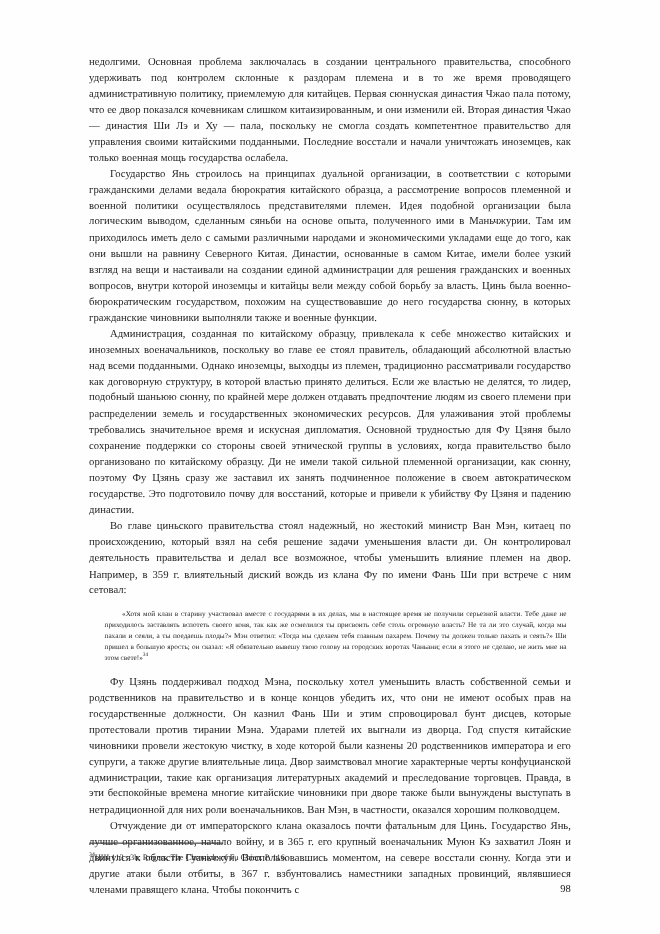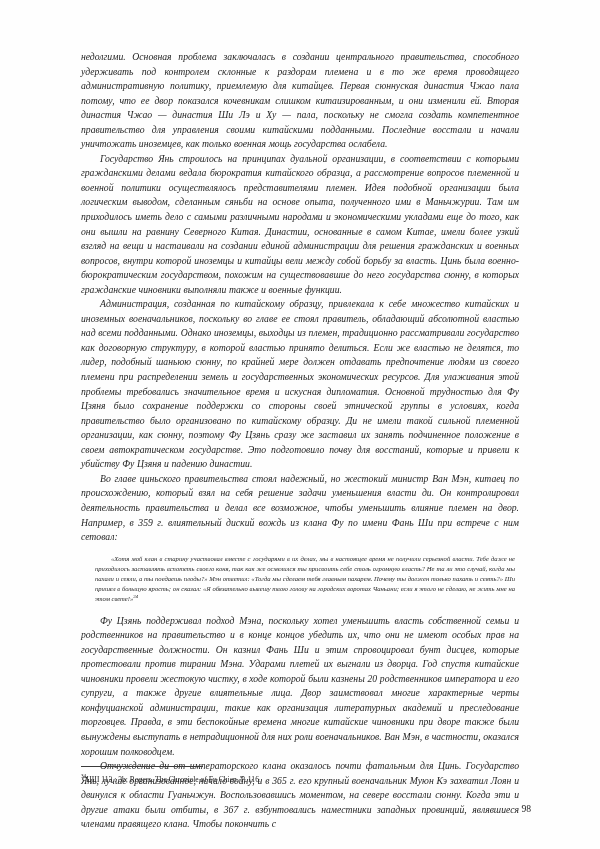--- a/index.html
+++ b/index.html
@@ -21,21 +21,20 @@
     top: 0;
     width: 600px;
     height: 849px;
     background: #fefefe;
   }
   .content {
     position: absolute;
     left: 81px;
     top: 50px;
     width: 438px;
-    font-style: italic;
   }
   p.body-par {
     margin: 0;
     text-align: justify;
     text-justify: inter-word;
     font-size: 9.7px;
     line-height: 14.55px;
     text-indent: 19px;
     color: #1e1e1e;
     hyphens: none;
@@ -90,21 +89,20 @@
   }
   .page-number {
     position: absolute;
     left: 0;
     top: 803px;
     width: 519px;
     text-align: right;
     font-size: 9.6px;
     color: #222222;
     font-family: "Liberation Serif", "DejaVu Serif", serif;
-    padding-left: 12px;
   }
 </style>
 </head>
 <body>
 
 <div class="page">
 
   <div class="content">
 
     <p class="body-par no-indent">недолгими. Основная проблема заключалась в создании центрального правительства, способного удерживать под контролем склонные к раздорам племена и в то же время проводящего административную политику, приемлемую для китайцев. Первая сюннуская династия Чжао пала потому, что ее двор показался кочевникам слишком китаизированным, и они изменили ей. Вторая династия Чжао — династия Ши Лэ и Ху — пала, поскольку не смогла создать компетентное правительство для управления своими китайскими подданными. Последние восстали и начали уничтожать иноземцев, как только военная мощь государства ослабела.</p>

